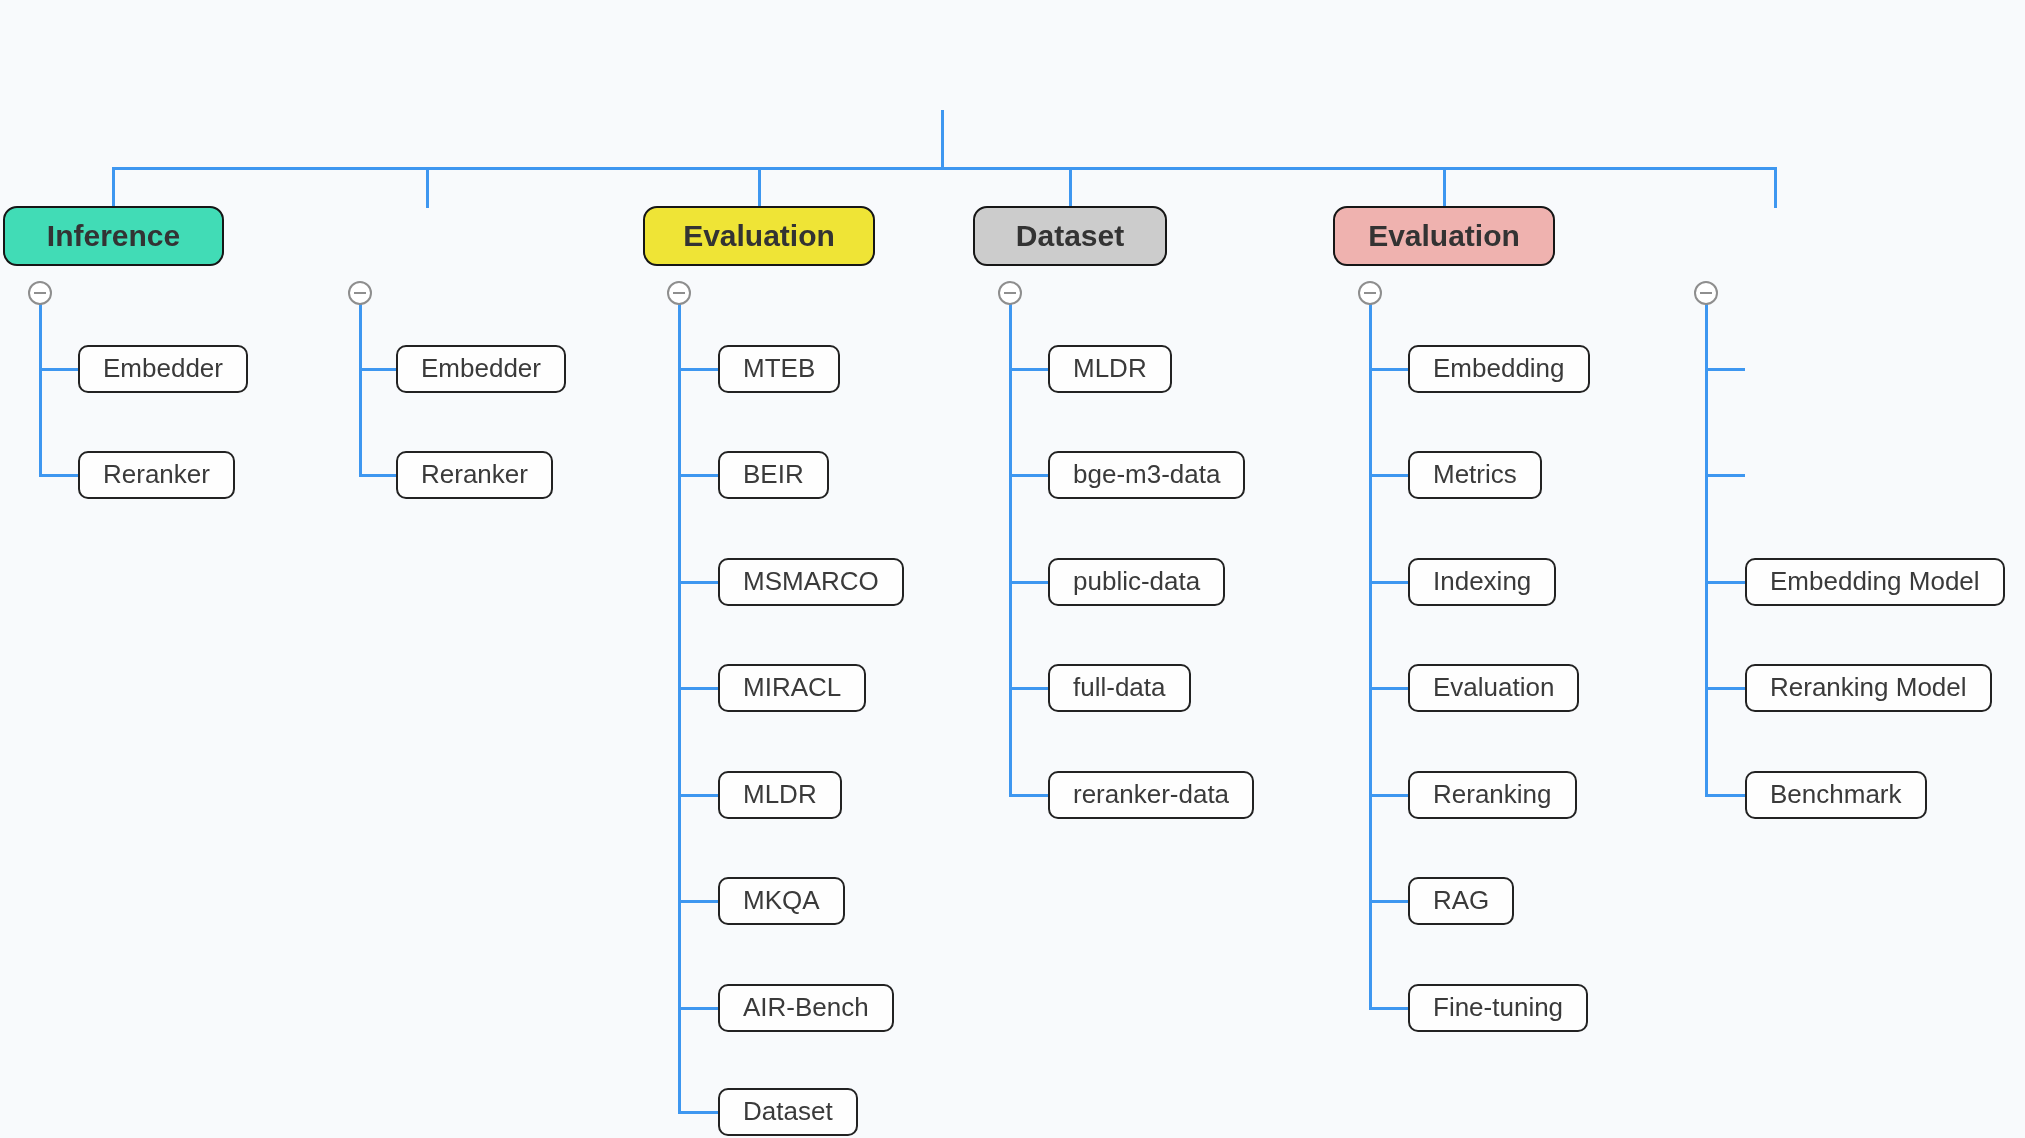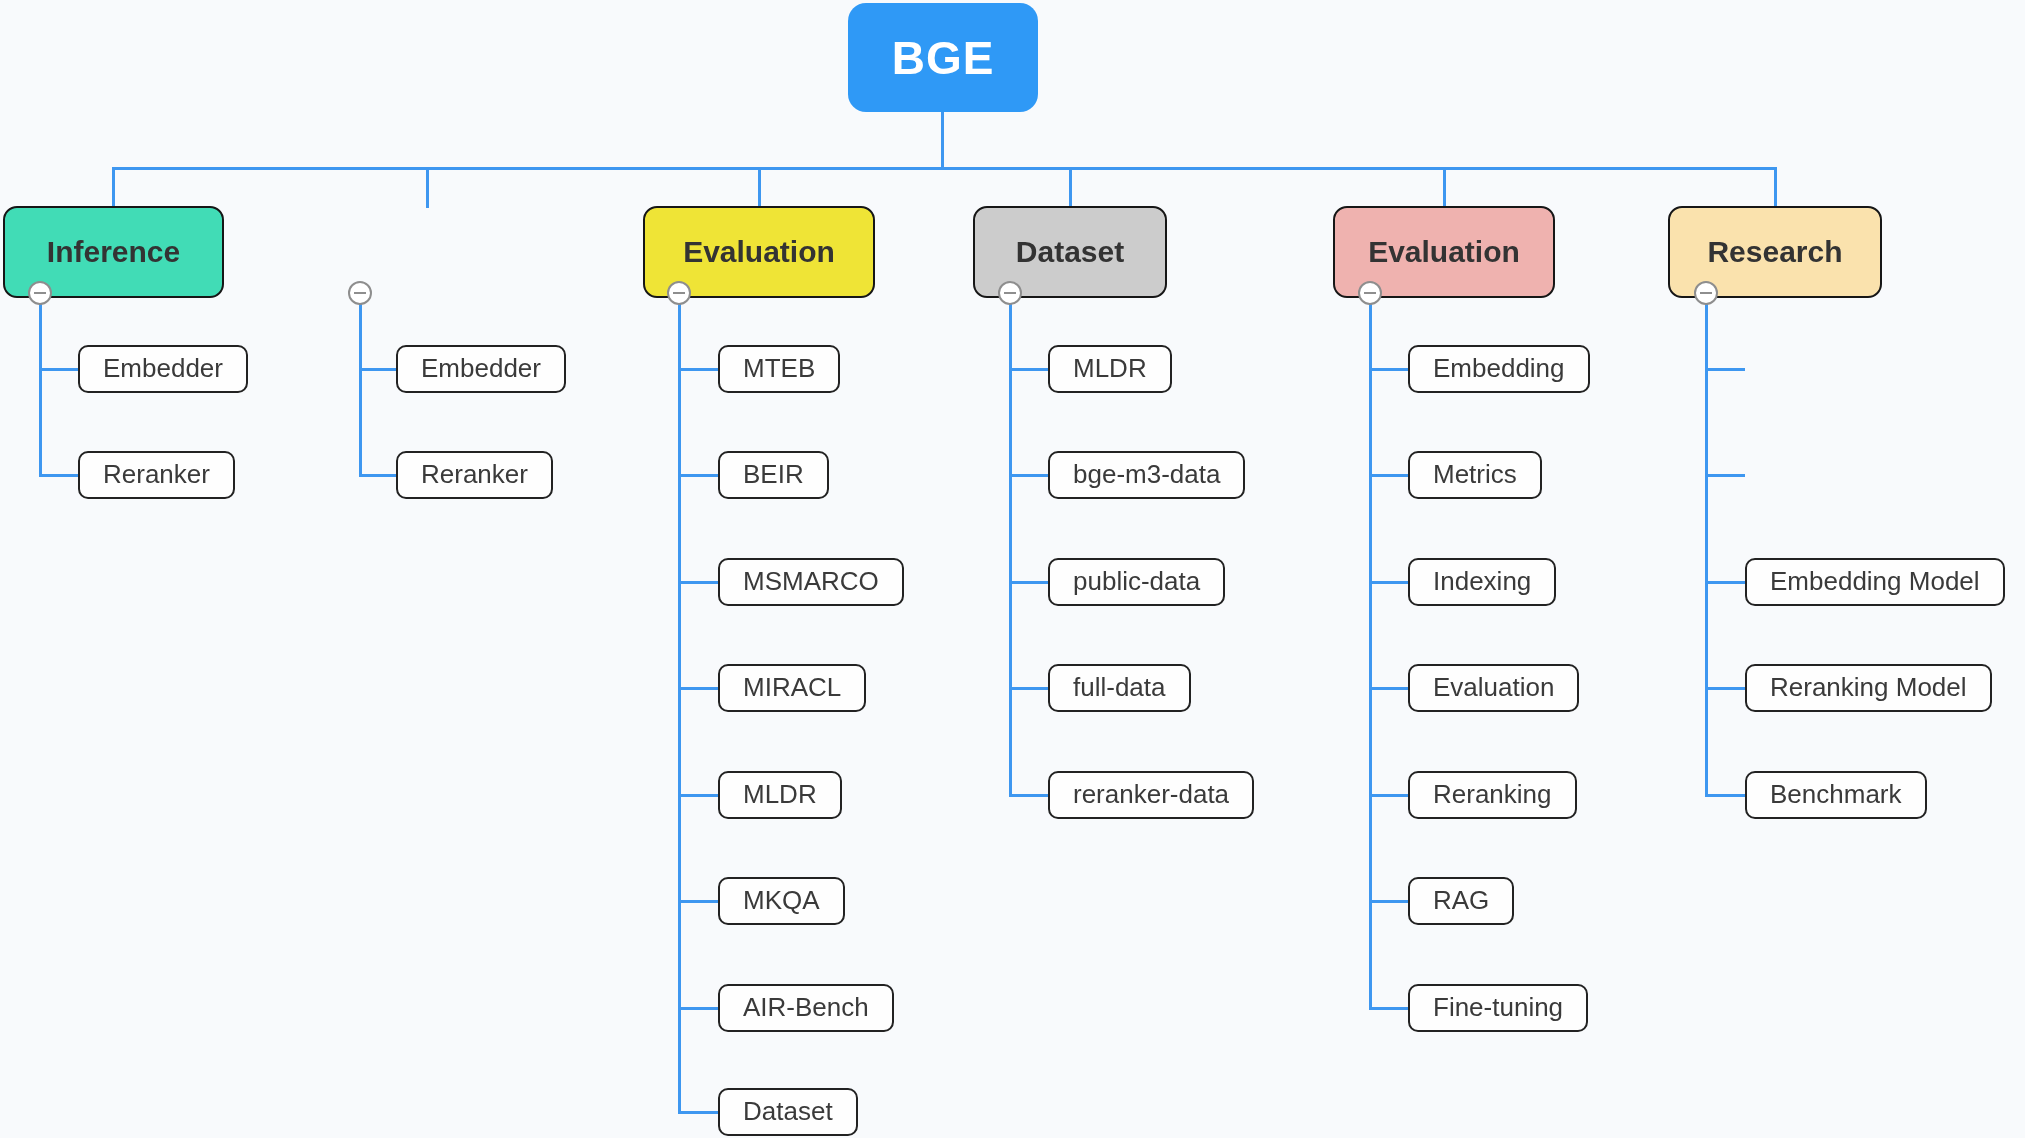--- a/index.html
+++ b/index.html
@@ -10,21 +10,21 @@
   .hl { position:absolute; height:2.5px; background:var(--line); }
   .vl { position:absolute; width:2.5px;  background:var(--line); }
 
   .rootnode {
     position:absolute; left:848px; top:3px; width:190px; height:109px;
     border-radius:18px; color:#fff; font-size:46px; font-weight:bold;
     display:flex; align-items:center; justify-content:center;
     letter-spacing:1px; cursor:pointer;
   }
   .cat {
-    position:absolute; top:206px; height:92px;
+    position:absolute; top:206px; height:60px;
     border:2.5px solid #161616; border-radius:14px;
     display:flex; align-items:center; justify-content:center;
     font-size:30px; font-weight:bold; color:#333; cursor:pointer;
     white-space:nowrap;
   }
   .leaf {
     position:absolute; height:48px; line-height:43px;
     border:2px solid #222; border-radius:10px; background:#FEFEFE;
     padding:0 23px; font-size:26px; color:#3A3A3A; white-space:nowrap;
     cursor:pointer;
@@ -36,21 +36,20 @@
   }
   .toggle .minus { display:block; width:12px; height:2px; background:#8E8E8E; margin:9px auto 0; }
 </style>
 </head>
 <body style="background: rgb(248, 250, 252);">
 
 <div class="canvas">
 
   <i class="vl" style="left:941px;top:110px;height:59px"></i>
   <i class="hl" style="left:112px;top:167px;width:1664px"></i>
-  <div class="rootnode" style="background-color: rgb(47, 153, 246);">BGE</div>
 
   <i class="vl" style="left:112px;top:167px;height:41px"></i>
   <div class="cat" style="left: 3px; width: 221px; background-color: rgb(65, 220, 182);">Inference</div>
   <div class="toggle" style="left:28px">
     <span class="minus"></span>
     </div>
   <i class="vl" style="left:39px;top:303px;height:174px"></i>
   <i class="hl" style="left:39px;top:368px;width:39px"></i>
   <i class="hl" style="left:39px;top:474px;width:39px"></i>
   <div class="leaf" style="left:78px;top:345px">Embedder</div>
@@ -121,21 +120,20 @@
   <i class="hl" style="left:1369px;top:1007px;width:39px"></i>
   <div class="leaf" style="left:1408px;top:345px">Embedding</div>
   <div class="leaf" style="left:1408px;top:451px">Metrics</div>
   <div class="leaf" style="left:1408px;top:558px">Indexing</div>
   <div class="leaf" style="left:1408px;top:664px">Evaluation</div>
   <div class="leaf" style="left:1408px;top:771px">Reranking</div>
   <div class="leaf" style="left:1408px;top:877px">RAG</div>
   <div class="leaf" style="left:1408px;top:984px">Fine-tuning</div>
 
   <i class="vl" style="left:1774px;top:167px;height:41px"></i>
-  <div class="cat" style="left: 1668px; width: 214px; background-color: rgb(250, 226, 173);">Research</div>
   <div class="toggle" style="left:1694px">
     <span class="minus"></span>
     </div>
   <i class="vl" style="left:1705px;top:303px;height:494px"></i>
   <i class="hl" style="left:1705px;top:368px;width:40px"></i>
   <i class="hl" style="left:1705px;top:474px;width:40px"></i>
   <i class="hl" style="left:1705px;top:581px;width:40px"></i>
   <i class="hl" style="left:1705px;top:687px;width:40px"></i>
   <i class="hl" style="left:1705px;top:794px;width:40px"></i>
   <div class="leaf" style="left:1745px;top:558px">Embedding Model</div>

